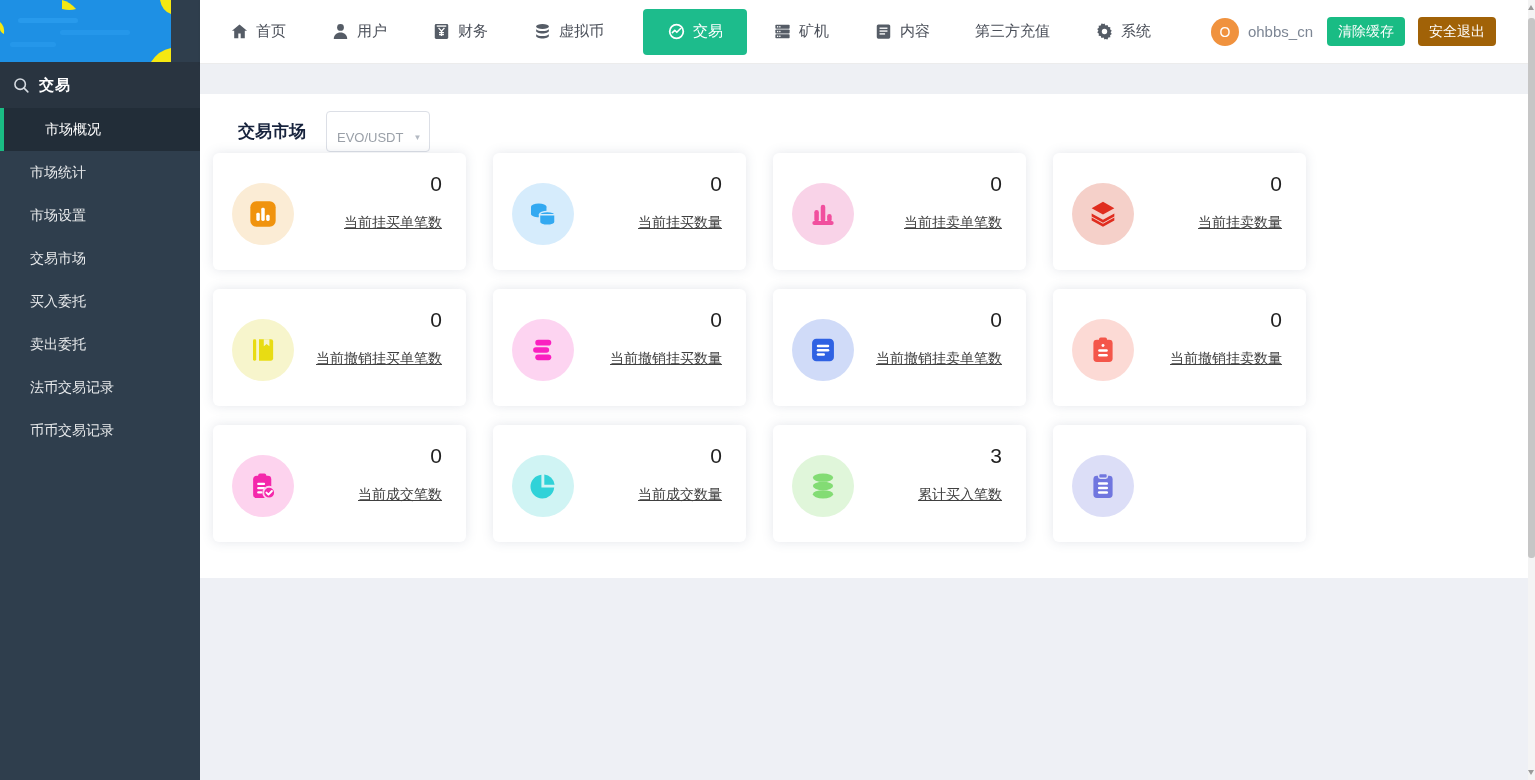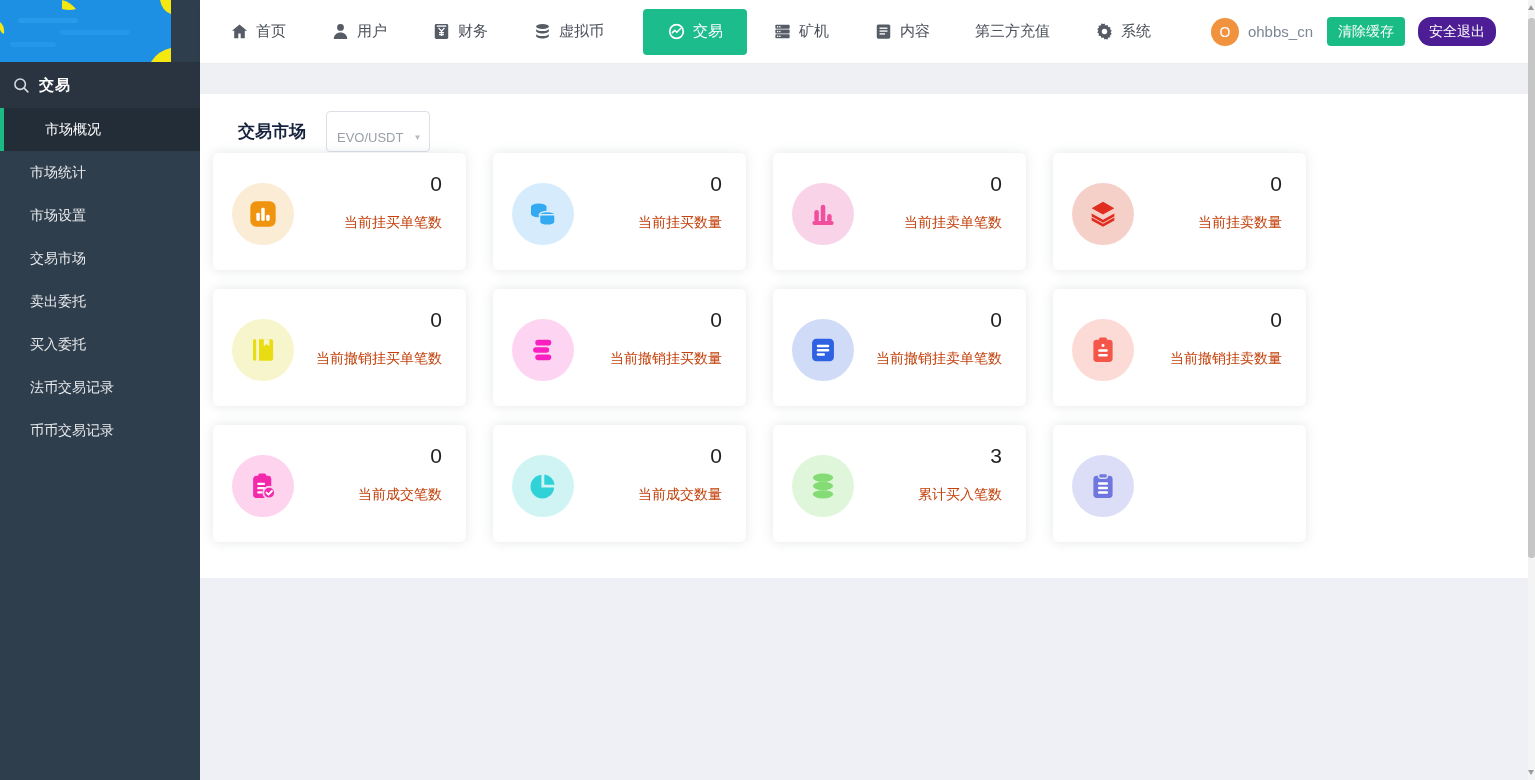--- a/index.html
+++ b/index.html
@@ -49,21 +49,21 @@
   .select .caret{font-size:8px;color:#b3b9c2;margin-left:10px;}
 
   .cards{position:absolute;left:13px;top:59px;}
   .card{position:absolute;width:253px;height:117px;background:#fff;border-radius:6px;
         box-shadow:0 0 12px rgba(90,100,130,.16);box-sizing:border-box;}
   .circ{position:absolute;left:19px;top:30px;width:62px;height:62px;border-radius:50%;
         display:flex;align-items:center;justify-content:center;}
   .circ svg{width:32px;height:32px;}
   .meta{position:absolute;right:24px;top:19px;text-align:right;}
   .num{font-size:21px;color:#1f1f1f;}
-  .lbl{font-size:14px;color:#c2410c;margin-top:18px;}
+  .lbl{font-size:14px;color:#404040;margin-top:18px;text-decoration:underline;}
 
   
   .scrollbar{position:absolute;right:0;top:0;width:7px;height:780px;background:#f4f4f4;}
   .sb-thumb{position:absolute;left:0;top:18px;width:7px;height:540px;background:#c6c6c6;border-radius:3px;}
   .sb-arrow{position:absolute;left:0;width:0;height:0;border-left:3.5px solid transparent;
             border-right:3.5px solid transparent;}
   .sb-up{top:5px;border-bottom:5px solid #9b9b9b;}
   .sb-down{bottom:5px;border-top:5px solid #9b9b9b;}
 </style>
 </head>
@@ -91,22 +91,22 @@
         <path d="M15.3 15.3 L20 20" stroke="#d6dbe1" stroke-width="2" stroke-linecap="round"></path>
       </svg>
       <span class="t">交易</span>
     </div>
 
     <div class="side-menu">
       <div class="side-item active" style="border-left-color: rgb(26, 188, 132);">市场概况</div>
       <div class="side-item">市场统计</div>
       <div class="side-item">市场设置</div>
       <div class="side-item">交易市场</div>
+      <div class="side-item">买入委托</div>
       <div class="side-item">卖出委托</div>
-      <div class="side-item">买入委托</div>
       <div class="side-item">法币交易记录</div>
       <div class="side-item">币币交易记录</div>
     </div>
   </div>
 
   <div class="navbar">
     <div class="nav-item">
       <svg viewBox="0 0 24 24" fill="currentColor">
         <path d="M12 3 2.5 11h2.8v9.5h5.2v-6h3v6h5.2V11h2.8z"></path>
         </svg>
@@ -179,21 +179,21 @@
         <path fill="currentColor" d="M12 2l1.2 2.4 2.6-.6 1 2.5 2.6.4-.3 2.6 2.1 1.6-1.5 2.1 1.5 2.1-2.1 1.6.3 2.6-2.6.4-1 2.5-2.6-.6L12 22l-1.2-2.4-2.6.6-1-2.5-2.6-.4.3-2.6L2.8 13.1l1.5-2.1-1.5-2.1 2.1-1.6-.3-2.6 2.6-.4 1-2.5 2.6.6z"></path>
         <circle cx="12" cy="12" r="3.4" fill="#fff"></circle>
         </svg>
       <span>系统</span>
     </div>
 
     <div class="nav-right">
       <div class="avatar" style="background: rgb(240, 146, 62);">O</div>
       <span class="username">ohbbs_cn</span>
       <button class="btn clear" style="background: rgb(25, 188, 132);">清除缓存</button>
-      <button class="btn logout" style="background: #4c1d95; border-radius: 13px;">安全退出</button>
+      <button class="btn logout" style="background: #a16207;">安全退出</button>
     </div>
   </div>
 
   <div class="band"></div>
 
   <div class="content">
     <div class="panel">
       <div class="title-row">
         <span class="page-title">交易市场</span>
         <div class="select">

